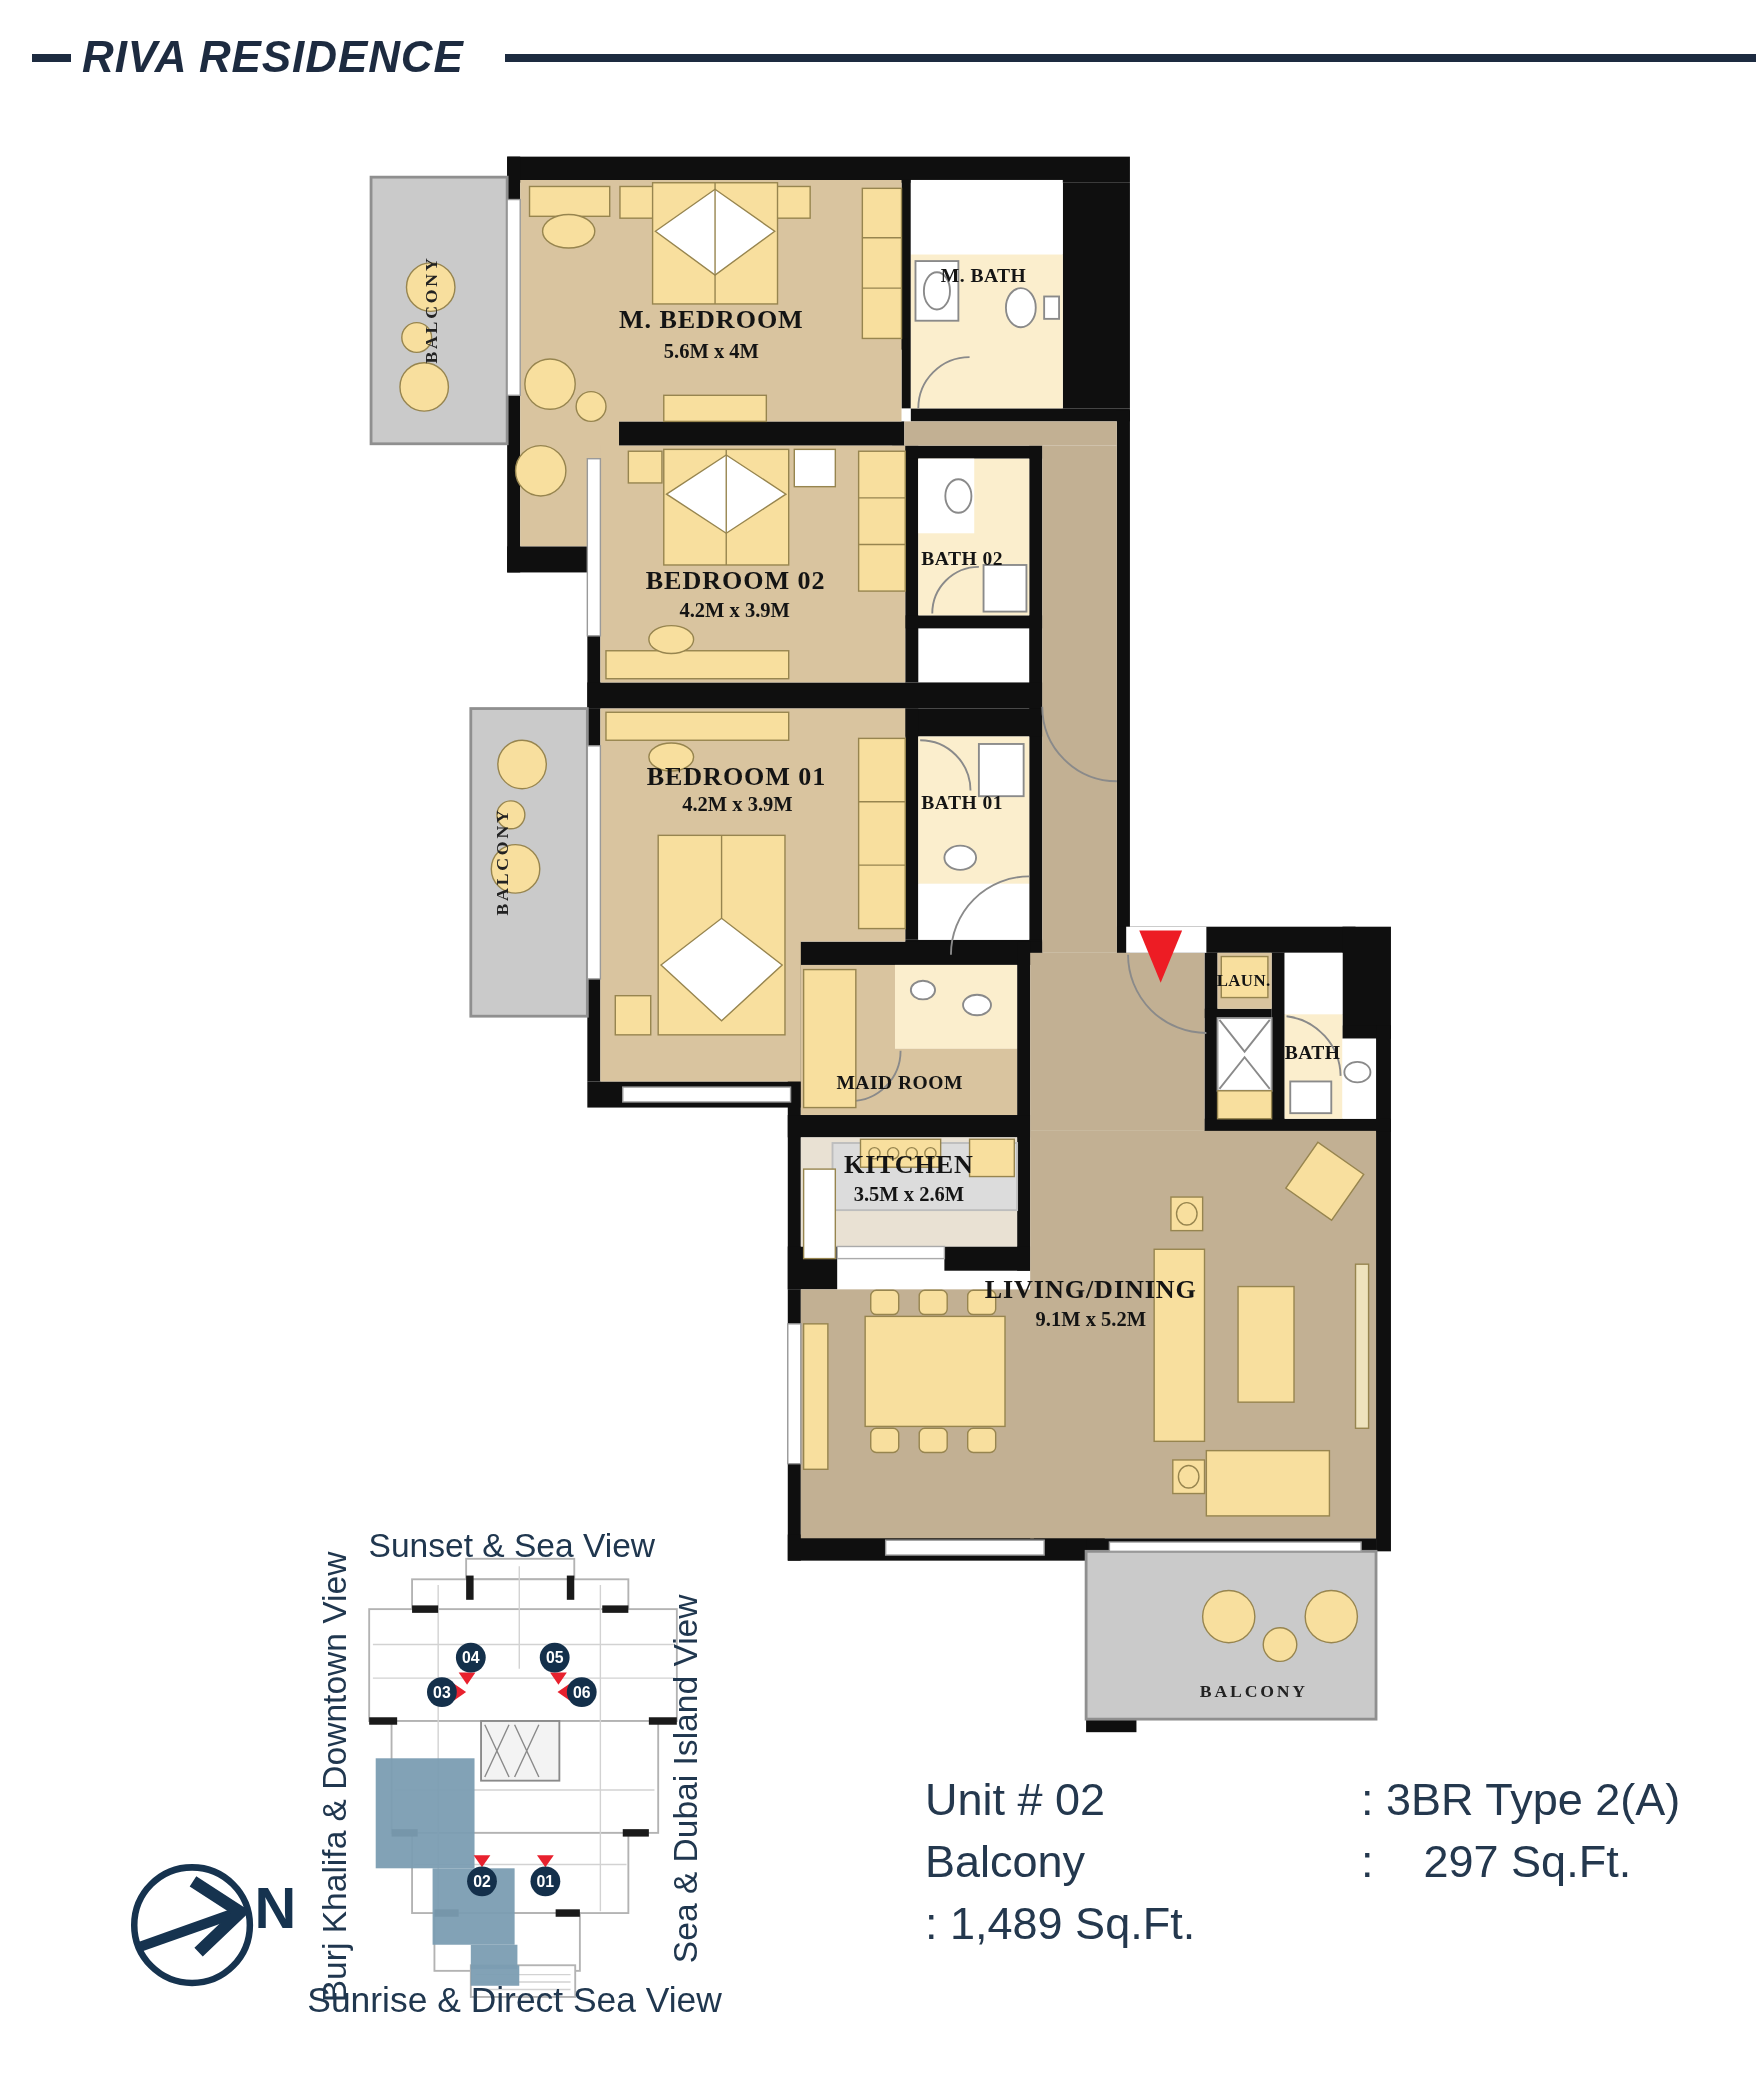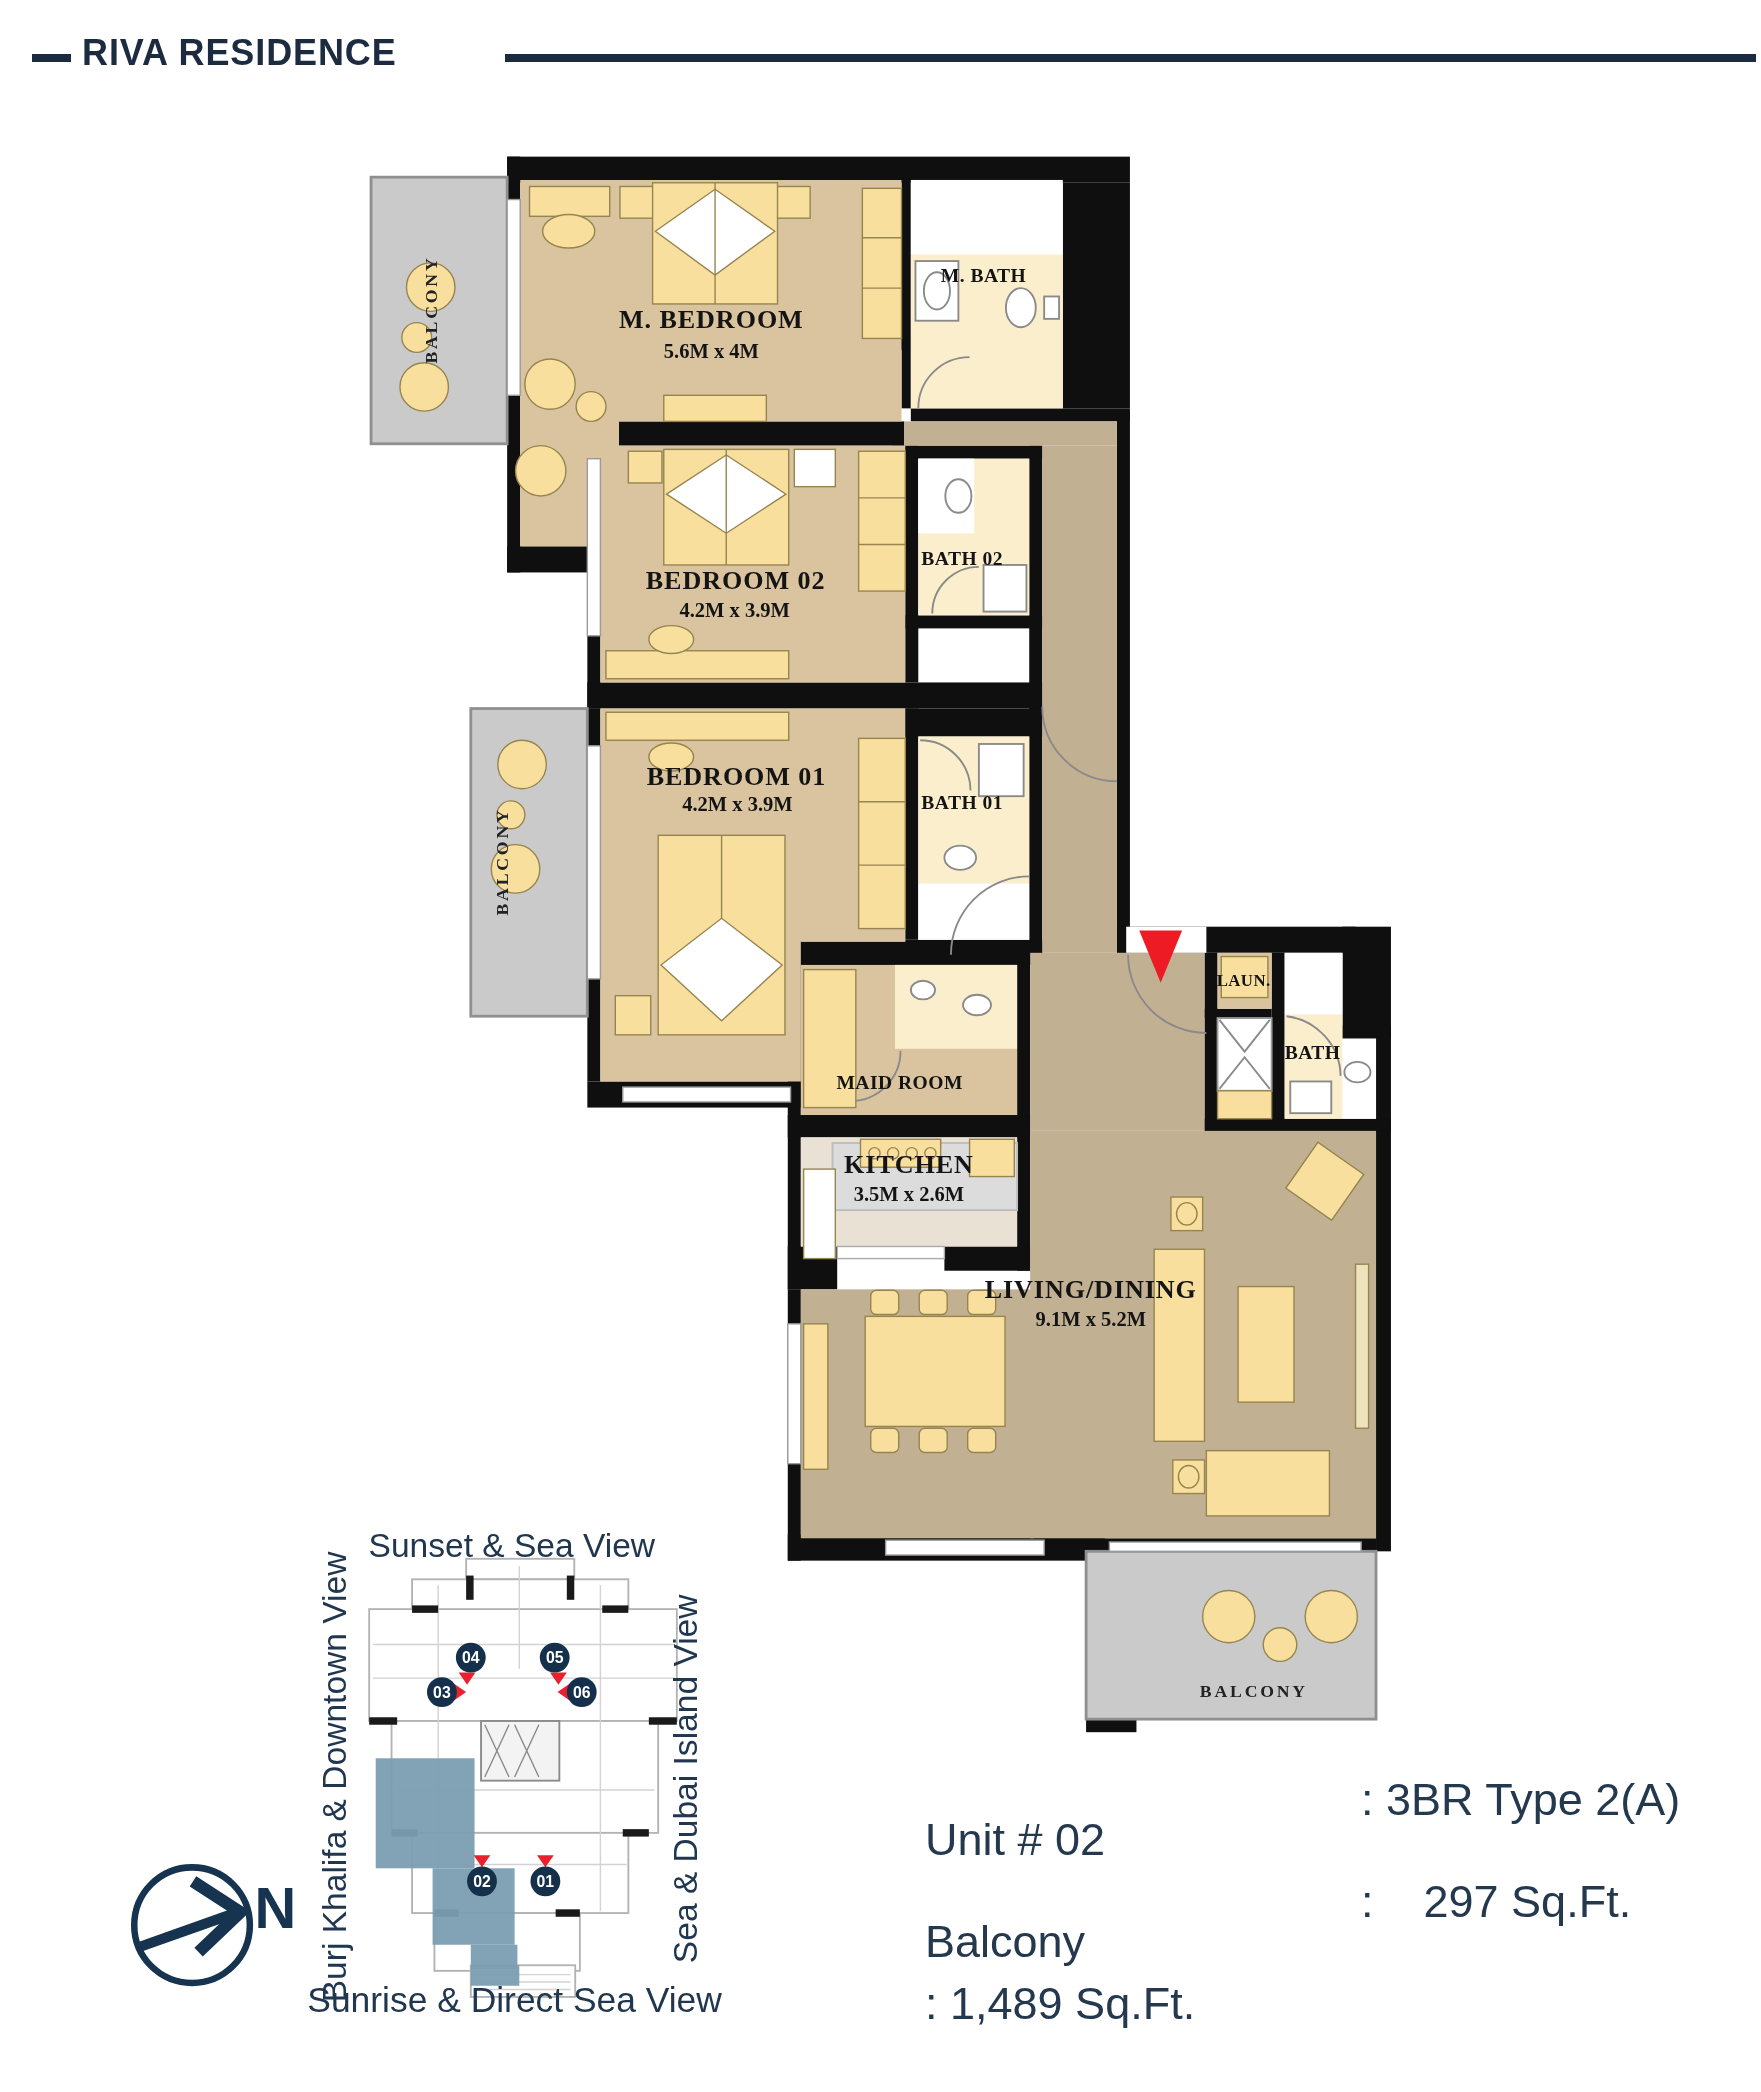--- a/index.html
+++ b/index.html
@@ -1,36 +1,36 @@
 <!DOCTYPE html>
 <html style="font-size:15px"><head>
 <meta charset="utf-8">
 <style>
   html,body{margin:0;padding:0;background:#ffffff;}
   .page{position:relative;width:1762px;height:2093px;background:#fff;overflow:hidden;
         font-family:"Liberation Sans",sans-serif;}
   
   .hdr-dash{position:absolute;left:32px;top:54px;width:39px;height:8.4px;background:#1d2b40;}
-  .hdr-title{position:absolute;left:82px;top:32px;font-size:36px;font-weight:700;
-             color:#1d2b40;letter-spacing:0.9px;white-space:nowrap;}
+  .hdr-title{position:absolute;left:82px;top:32px;font-size:44px;font-weight:700;
+             color:#1d2b40;letter-spacing:0.9px;white-space:nowrap;font-style:italic;}
   .hdr-rule{position:absolute;left:505px;top:54px;width:1251px;height:8.4px;background:#1d2b40;}
   
   .plan-svg{position:absolute;left:0;top:0;width:1762px;height:2093px;}
   .rname{font:700 28px "Liberation Serif",serif;fill:#141414;text-anchor:middle;letter-spacing:1px;}
   .rdim{font:700 22px "Liberation Serif",serif;fill:#141414;text-anchor:middle;}
   .rsml{font:700 21px "Liberation Serif",serif;fill:#141414;text-anchor:middle;letter-spacing:.5px;}
   .rbal{font:700 19px "Liberation Serif",serif;fill:#222;text-anchor:middle;letter-spacing:3px;}
   .kview{font:400 36px "Liberation Sans",sans-serif;fill:#20374f;text-anchor:middle;}
   .kviewb{font:400 38px "Liberation Sans",sans-serif;fill:#20374f;text-anchor:middle;}
   .kbadge{font:700 17px "Liberation Sans",sans-serif;fill:#fff;text-anchor:middle;}
   .knorth{font:700 62px "Liberation Sans",sans-serif;fill:#16334f;}
   
   .unit-info{position:absolute;left:925px;top:1769px;color:#24384e;}
   .ui-row{display:flex;line-height:62px;font-size:45px;}
-  .ui-label{width:436px;margin-top:40px;}
+  .ui-label{width:436px;}
   .ui-value{white-space:pre;}
 </style>
 </head>
 <body>
 
 <div class="page">
 
   <div class="hdr-dash"></div>
   <div class="hdr-title">RIVA RESIDENCE</div>
   <div class="hdr-rule"></div>

